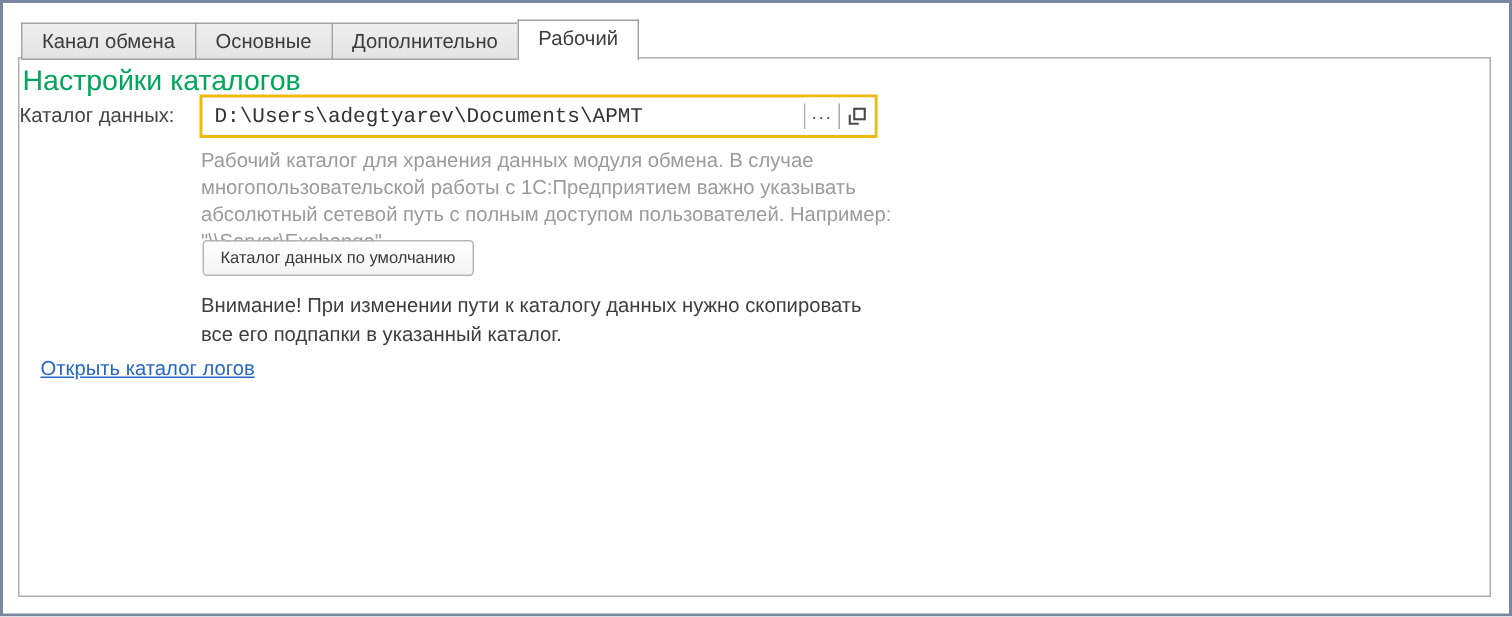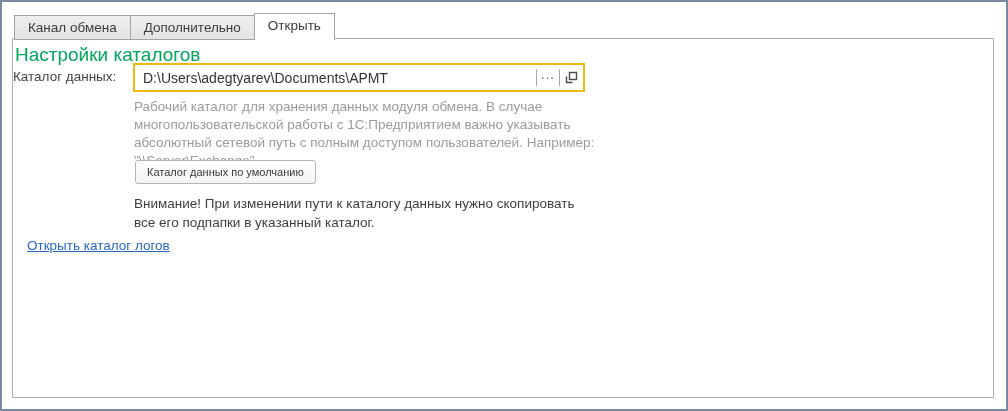--- a/index.html
+++ b/index.html
@@ -45,21 +45,21 @@
   }
   .field-label{
     position:absolute;left:11px;top:67px;color:#444;z-index:2;
   }
   .path-field{
     position:absolute;left:131px;top:61px;width:452px;height:29px;box-sizing:border-box;
     border:2px solid var(--focus_border);background:#fff;display:flex;align-items:stretch;z-index:2;
   }
   .path-input{
     flex:1;border:none;outline:none;padding:0 8px;margin:0;
-    font-family:Liberation Sans, sans-serif;font-size:14px;color:#333;background:transparent;
+    font-family:Liberation Mono, monospace;font-size:14px;color:#333;background:transparent;
     min-width:0;
   }
   .field-sep{width:1px;background:#a9a9a9;margin:4px 0;}
   .choose-btn{
     width:22px;display:flex;align-items:center;justify-content:center;
     color:#555;cursor:pointer;font-size:13px;letter-spacing:1px;background:#fff;border:none;padding:0 0 6px 0;
     font-family:"Liberation Sans", sans-serif;
   }
   .open-btn{
     width:23px;display:flex;align-items:center;justify-content:center;
@@ -88,22 +88,23 @@
   .link.tracks{top:263px;}
   .open-icon svg{display:block;}
 </style>
 </head>
 <body>
 
 <div class="window">
 
   <div class="tabs">
     <div class="tab">Канал обмена</div>
+    <div class="tab">Основные</div>
     <div class="tab">Дополнительно</div>
-    <div class="tab active">Открыть</div>
+    <div class="tab active">Рабочий</div>
   </div>
 
   <div class="panel"></div>
 
   <div class="section-title">Настройки каталогов</div>
 
   <div class="field-label">Каталог данных:</div>
 
   <div class="path-field">
     <input class="path-input" type="text" value="D:\Users\adegtyarev\Documents\АРМТ" style="">

